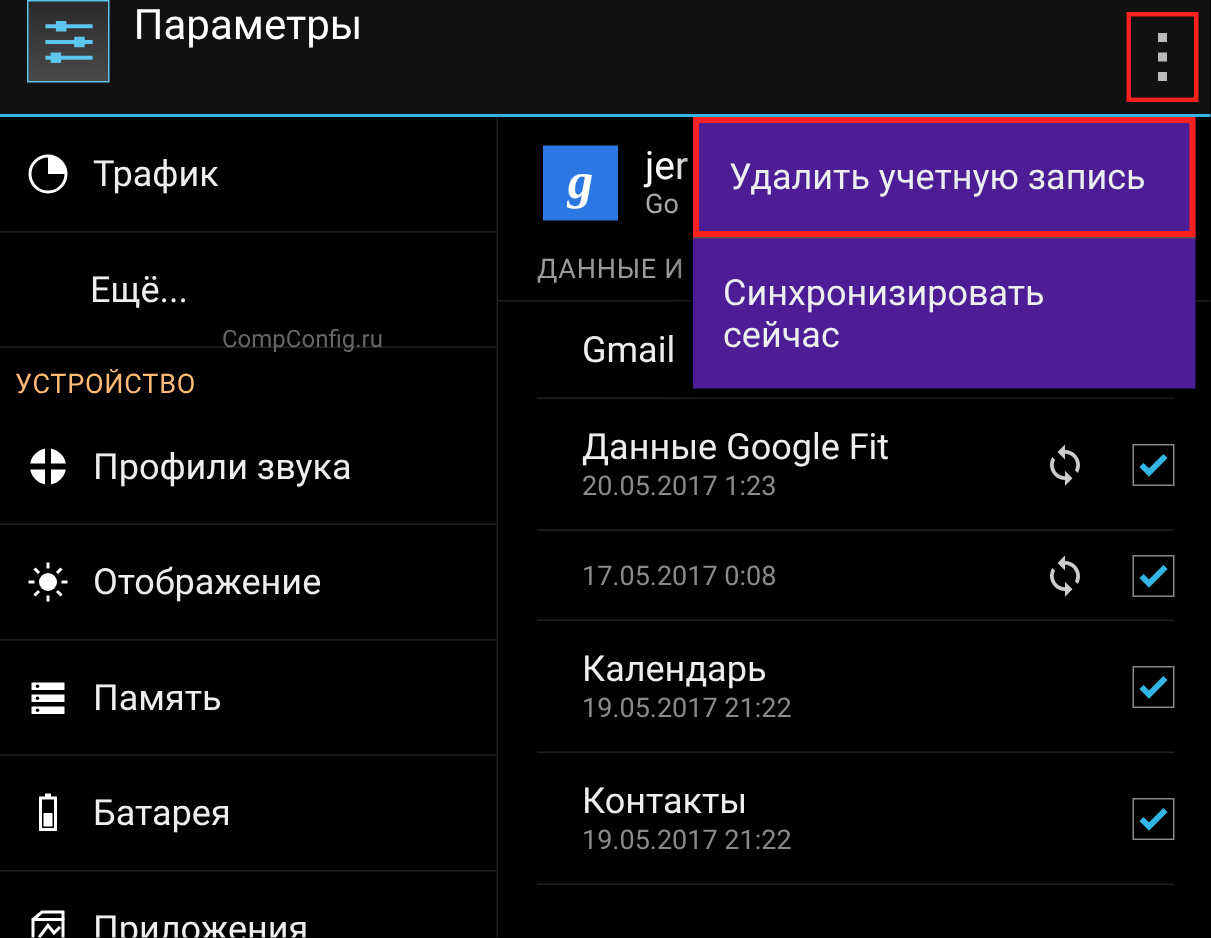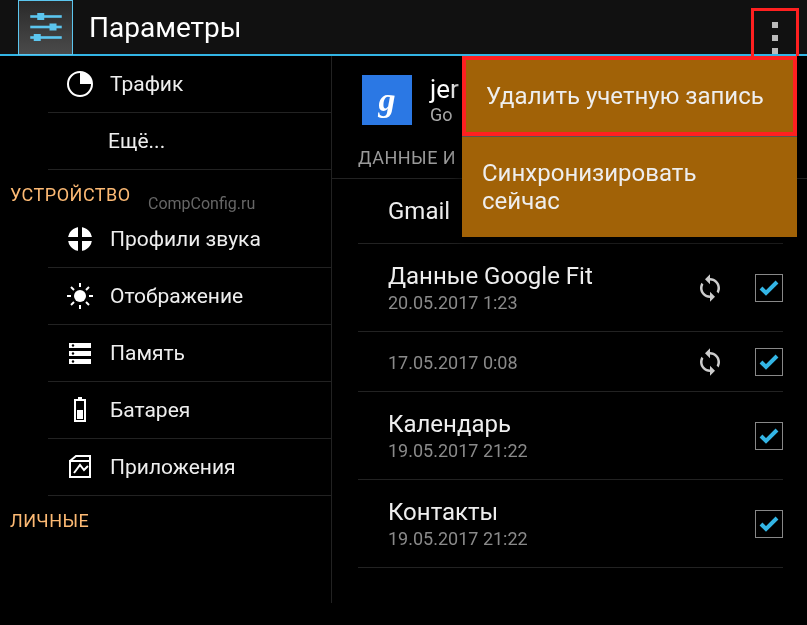--- a/index.html
+++ b/index.html
@@ -6,24 +6,23 @@
   body {
     width: 807px;
     height: 625px;
     background: #000;
     font-family: Roboto, "Helvetica Neue", Arial, sans-serif;
     color: #fff;
     overflow: hidden;
     position: relative;
   }
   .header {
-    height: 56px;
+    height: 78px;
     background: #111;
     display: flex;
-    align-items: center;
     padding-left: 18px;
     position: relative;
     border-bottom: 2px solid #33b5e5;
   }
   .header-icon {
     width: 55px;
     height: 55px;
     border: 1px solid #5cc6ef;
     background: linear-gradient(#2a2a2a,#4a4a4a);
     display: flex;
@@ -67,26 +66,25 @@
   }
   .section-label {
     color: #fdba74;
     font-size: 18px;
     padding: 14px 10px 6px 10px;
     letter-spacing: 0.5px;
   }
   .left-item {
     display: flex;
     align-items: center;
-    height: 57px;
+    height: 77px;
     padding-left: 14px;
     border-bottom: 1px solid #222;
-    font-size: 21px;
+    font-size: 24px;
     cursor: pointer;
-    margin-left: 48px;
   }
   .left-item .left-icon {
     width: 36px;
     display: flex;
     align-items: center;
     justify-content: center;
     margin-right: 12px;
   }
   .left-item .left-label { color: #eee; }
   .indent .left-label { padding-left: 46px; }
@@ -156,21 +154,21 @@
     top: 50%;
     transform: translateY(-50%);
     width: 34px; height: 34px;
     display: flex; align-items: center; justify-content: center;
   }
   .menu-popup {
     position: absolute;
     right: 10px;
     top: 0;
     width: 335px;
-    background: #a16207;
+    background: #4c1d95;
     box-shadow: -4px 4px 12px rgba(0,0,0,0.6);
     z-index: 10;
   }
   .menu-item {
     font-size: 24px;
     color: #eee;
     padding: 22px 20px;
     cursor: pointer;
   }
   .menu-item:first-child {

